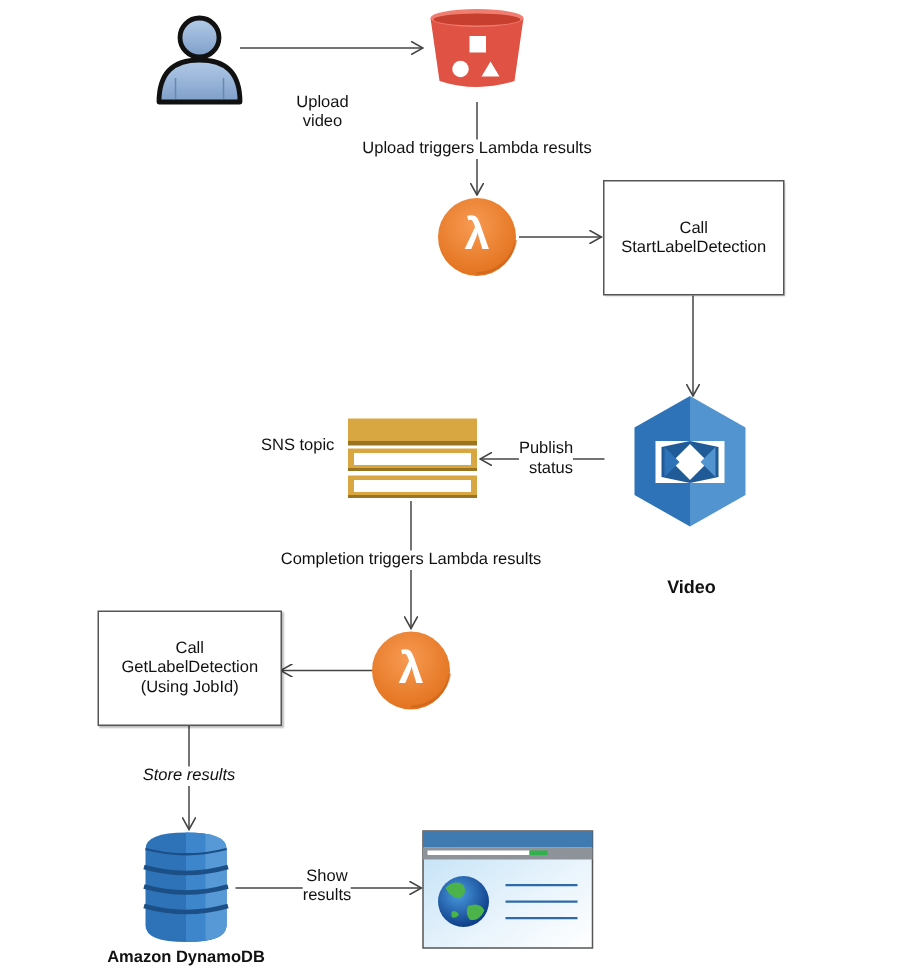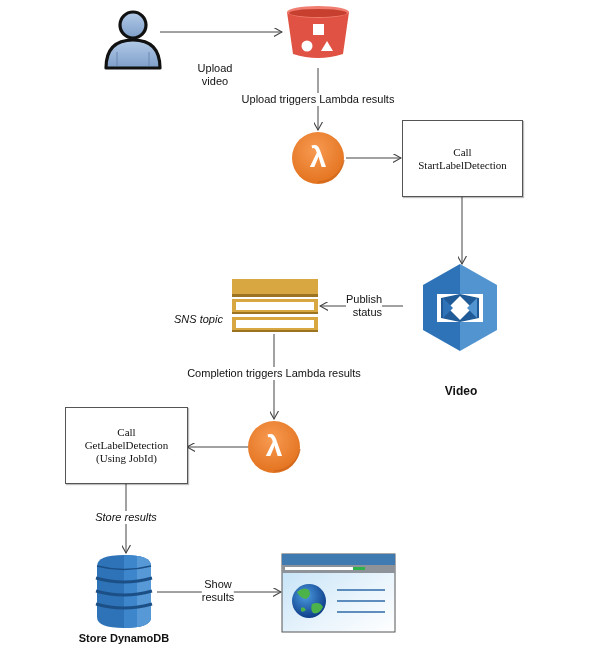--- a/index.html
+++ b/index.html
@@ -8,21 +8,21 @@
   #canvas { position: absolute; left: 0; top: 0; width: 613px; height: 653px; }
   .lbl { position: absolute; font-size: 11px; line-height: 13px; color: #111;
          white-space: nowrap; background: #fff; }
   .lbl.center { text-align: center; transform: translateX(-50%); }
   .lbl.plain { background: transparent; }
   .bold { font-weight: bold; font-size: 12px; line-height: 15px; }
   .box { position: absolute; border: 1px solid #555; background: #fff;
          box-shadow: 1px 1px 1px rgba(0,0,0,0.25);
          display: flex; align-items: center; justify-content: center;
          text-align: center; font-size: 11px; line-height: 13px; }
-  .box span { display: block; font-family: Liberation Serif, serif; }
+  .box span { display: block; }
 </style>
 </head>
 <body>
 
 <svg id="canvas" viewBox="0 0 613 653" xmlns="http://www.w3.org/2000/svg">
   <defs>
     <marker id="arr" viewBox="0 0 10 10" refX="9" refY="5" markerWidth="9" markerHeight="9" orient="auto-start-reverse">
       <path d="M0,0 L9,5 L0,10" fill="none" stroke="#444" stroke-width="1.2"></path>
     </marker>
     <radialGradient id="lamGrad" cx="45%" cy="35%" r="65%">
@@ -160,19 +160,19 @@
 
 <div class="lbl center" style="left:274px; top:367px;">Completion triggers Lambda results</div>
 
 <div class="lbl center" style="left:126px; top:511px;font-style:italic;">Store results</div>
 
 <div class="lbl center" style="left:218px; top:578px;">
   <div>Show</div>
   <div>results</div>
 </div>
 
-<div class="lbl plain" style="left:174px; top:313px;font-style:italic;">SNS topic</div>
+<div class="lbl plain" style="left:174px; top:291px;">SNS topic</div>
 
 <div class="lbl plain center bold" style="left:461px; top:384px;">
   <div>Video</div>
 </div>
 
-<div class="lbl plain center bold" style="left:124px; top:631px; font-size:11px;">Store DynamoDB</div>
+<div class="lbl plain center bold" style="left:124px; top:631px; font-size:11px;">Amazon DynamoDB</div>
 
 </body></html>

